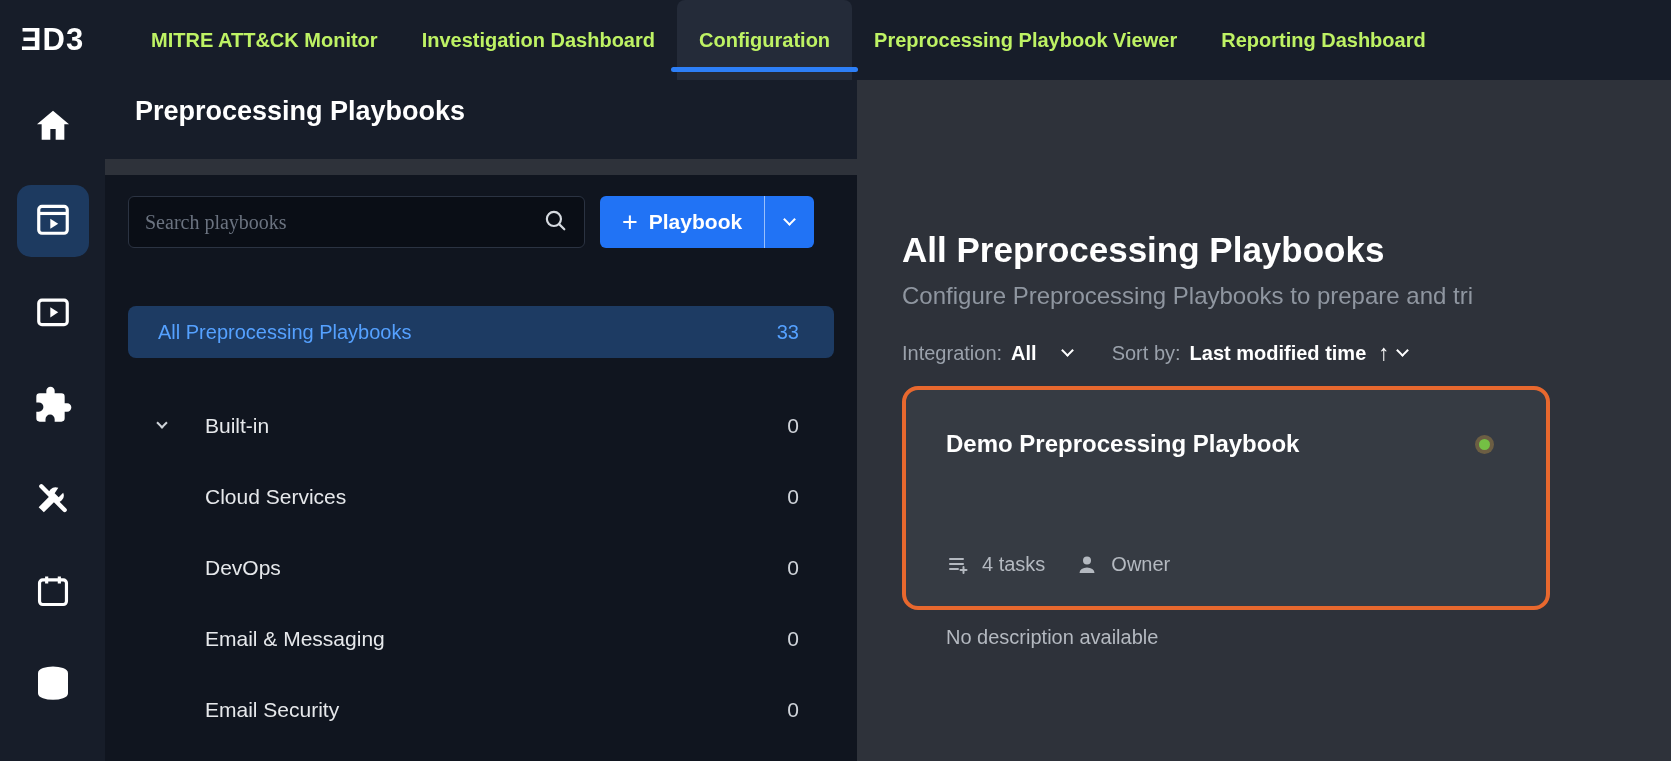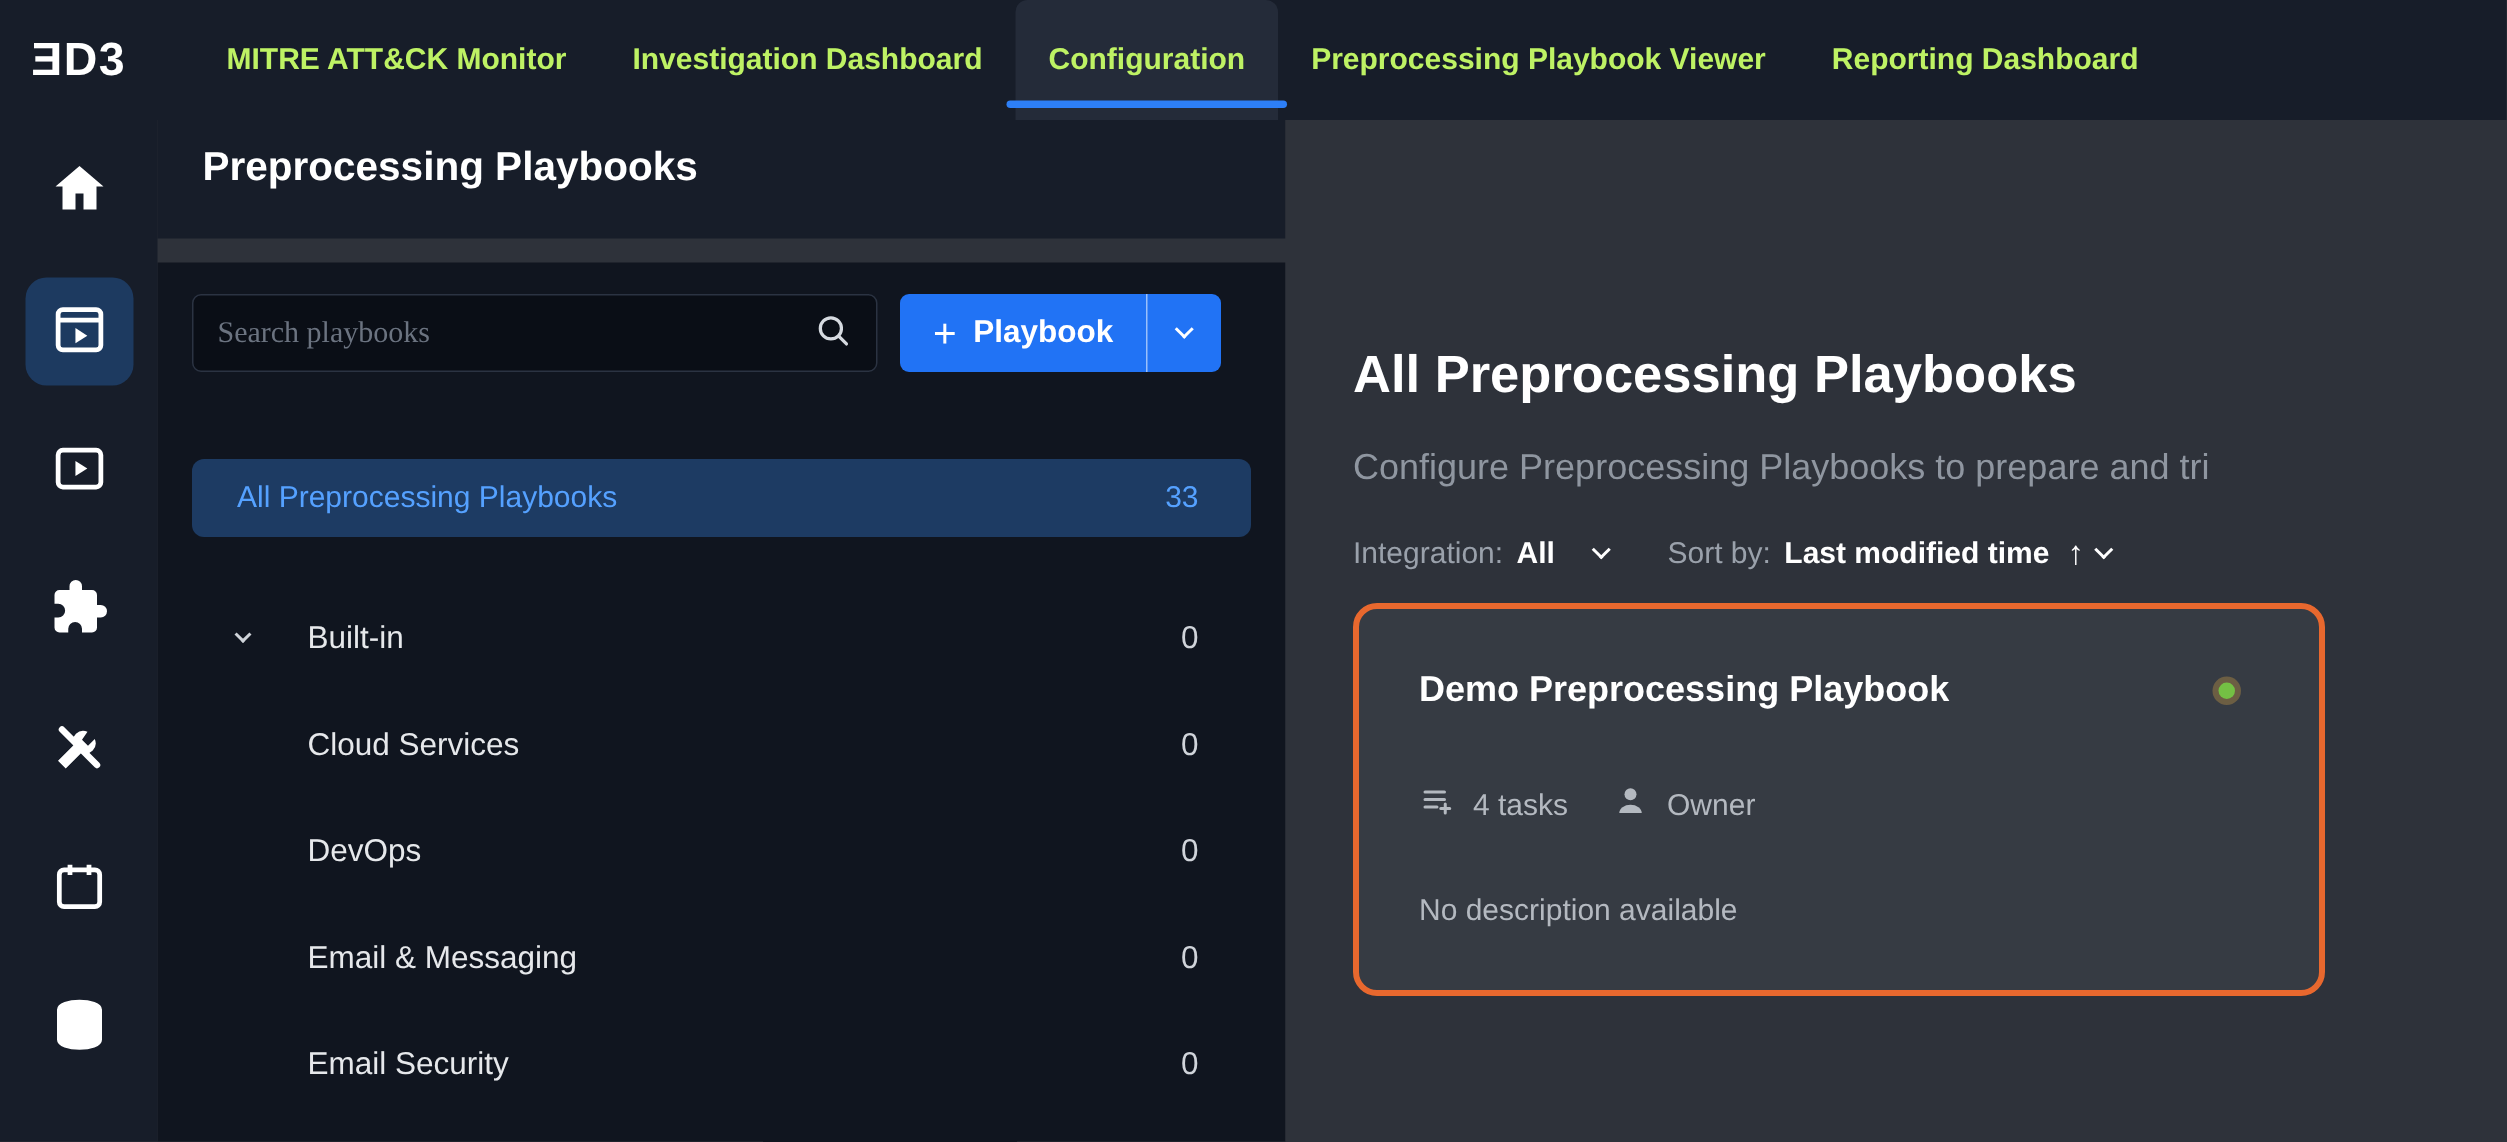--- a/index.html
+++ b/index.html
@@ -54,43 +54,43 @@
   .tree-row { height:71px; display:flex; align-items:center; padding:0 35px 0 30px;
               color:#e6e8eb; font-size:21px; cursor:pointer; }
   .chev-slot { width:47px; display:flex; align-items:center; }
   .tree-label { flex:1; }
   .tree-count { color:#d0d4da; }
 
   
   .main { position:absolute; top:80px; left:857px; width:814px; height:681px;
           background:#2e323a; padding:150px 0 0 45px; overflow:hidden; }
   .main h2 { color:#ffffff; font-size:35px; font-weight:bold; }
-  .subheading { margin-top:28px; color:#8f96a0; font-size:24px; white-space:nowrap; }
+  .subheading { margin-top:12px; color:#8f96a0; font-size:24px; white-space:nowrap; }
   .filter-row { margin-top:30px; display:flex; align-items:center; font-size:20px; }
   .filter-label { color:#9aa1ab; }
   .filter-value { color:#ffffff; font-weight:bold; margin-left:9px; cursor:pointer;
                   display:flex; align-items:center; gap:26px; }
   .sort-group { margin-left:40px; display:flex; align-items:center; }
   .sort-arrow { color:#ffffff; font-size:22px; margin-left:12px; cursor:pointer; }
 
   .chev { display:inline-block; width:9px; height:9px;
           border-right:2.5px solid currentColor; border-bottom:2.5px solid currentColor;
           transform:rotate(45deg); margin-top:-5px; }
   .chev.white { color:#ffffff; }
   .chev.gray { color:#cfd3d9; width:8px; height:8px; }
 
   
-  .card { margin-top:20px; width:648px; height:262px; background:#363b43;
+  .card { margin-top:20px; width:648px; height:224px; background:#363b43;
           border:4px solid #e8682e; border-radius:16px; padding:40px 40px 0 40px; cursor:pointer; }
   .card-title-row { display:flex; align-items:center; justify-content:space-between; }
   .card-title { color:#ffffff; font-size:24px; font-weight:bold; }
   .status-dot { width:11px; height:11px; border-radius:50%; background:#74c044;
                 box-shadow:0 0 0 4px rgba(210,160,70,0.35); margin-right:16px; }
   .card-meta { margin-top:48px; display:flex; align-items:center; color:#b4b9c0; font-size:20px; }
-  .meta-item { display:flex; align-items:center; gap:12px; }
+  .meta-item { display:flex; gap:12px;margin-top:47px; }
   .meta-item + .meta-item { margin-left:30px; }
   .card-desc { margin-top:44px; color:#b4b9c0; font-size:20px; }
 </style>
 </head>
 <body>
 
 <div class="topnav">
   <div class="logo">ƎD3</div>
   <div class="nav-items">
     <div class="nav-item">MITRE ATT&amp;CK Monitor</div>

